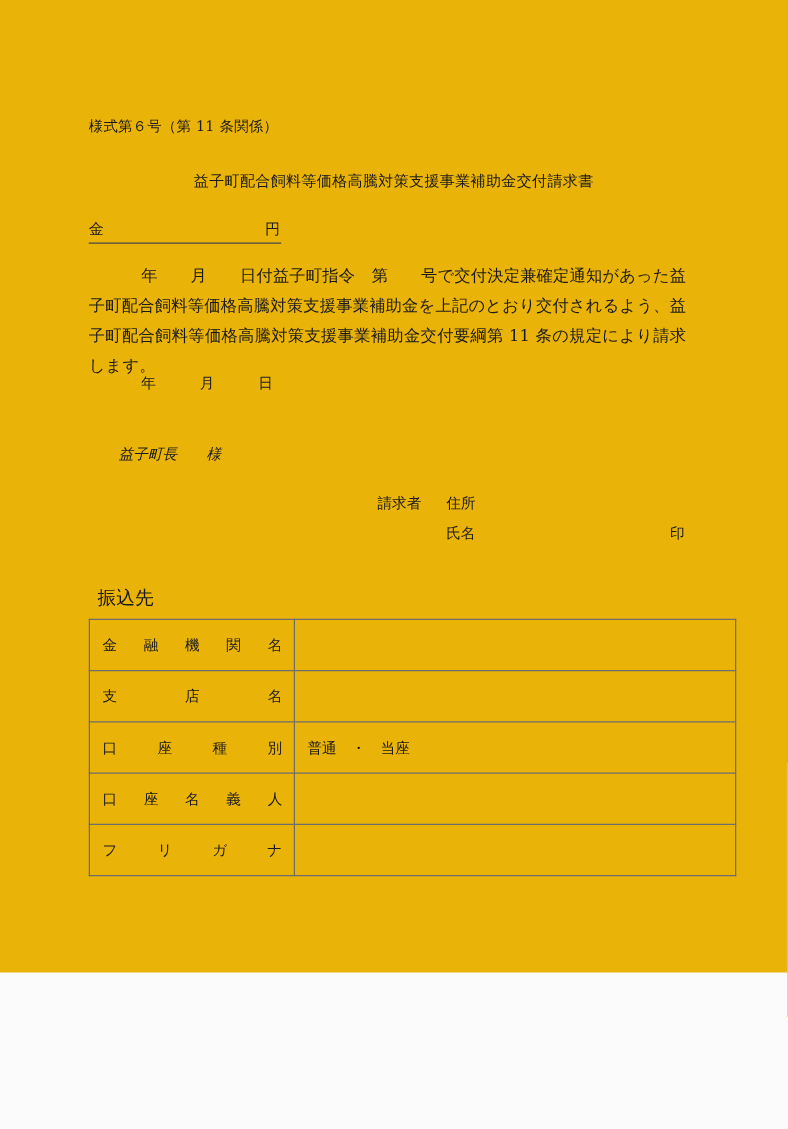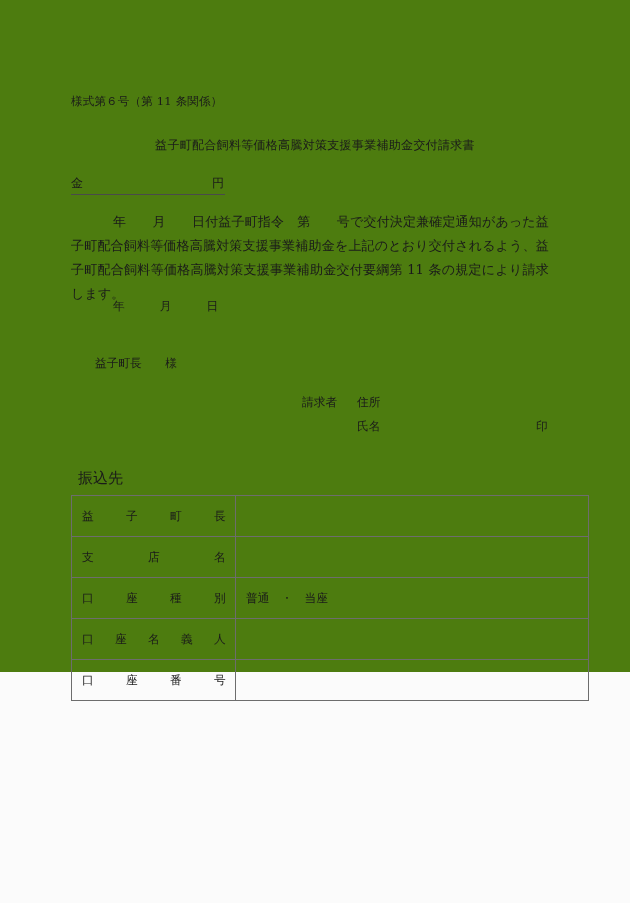--- a/index.html
+++ b/index.html
@@ -14,22 +14,22 @@
     color: #1a1a1a;
     position: relative;
     overflow: hidden;
   }
 
   .page {
     position: absolute;
     left: 0;
     top: 0;
     width: 630px;
-    height: 672px;
-    background: #4d7c0f;
+    height: 778px;
+    background: #eab308;
   }
 
   
   .abs { position: absolute; white-space: pre; }
   .jp  { font-family: "DejaVu Serif", "Liberation Serif", serif; }
 
   
   .form-no {
     left: 71px;
     top: 94px;
@@ -96,20 +96,21 @@
     left: 113px;
     top: 299px;
     font-size: 11.7px;
   }
 
   
   .addressee {
     left: 95px;
     top: 356px;
     font-size: 11.7px;
+    font-style: italic;
   }
 
   
   .claimant-block {
     position: absolute;
     left: 302px;
     top: 390px;
     font-size: 11.7px;
   }
   .claimant-line {
@@ -206,21 +207,21 @@
       <span class="claimant-seal">印</span>
     </div>
   </div>
 
   <div class="abs jp bank-heading">振込先</div>
 
   <table class="bank-table jp">
     <tbody>
       <tr>
         <td class="label-cell">
-          <span class="label-text">益子町長</span>
+          <span class="label-text">金融機関名</span>
         </td>
         <td class="value-cell">
           <span class="value-text"></span>
         </td>
       </tr>
       <tr>
         <td class="label-cell">
           <span class="label-text">支店名</span>
         </td>
         <td class="value-cell">
@@ -238,21 +239,21 @@
       <tr>
         <td class="label-cell">
           <span class="label-text">口座名義人</span>
         </td>
         <td class="value-cell">
           <span class="value-text"></span>
         </td>
       </tr>
       <tr>
         <td class="label-cell">
-          <span class="label-text">口座番号</span>
+          <span class="label-text">フリガナ</span>
         </td>
         <td class="value-cell">
           <span class="value-text"></span>
         </td>
       </tr>
     </tbody>
   </table>
 
 </div>
 

